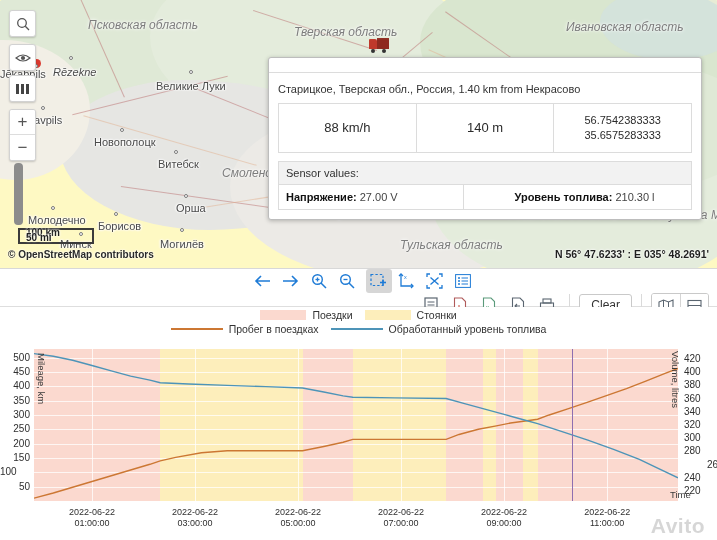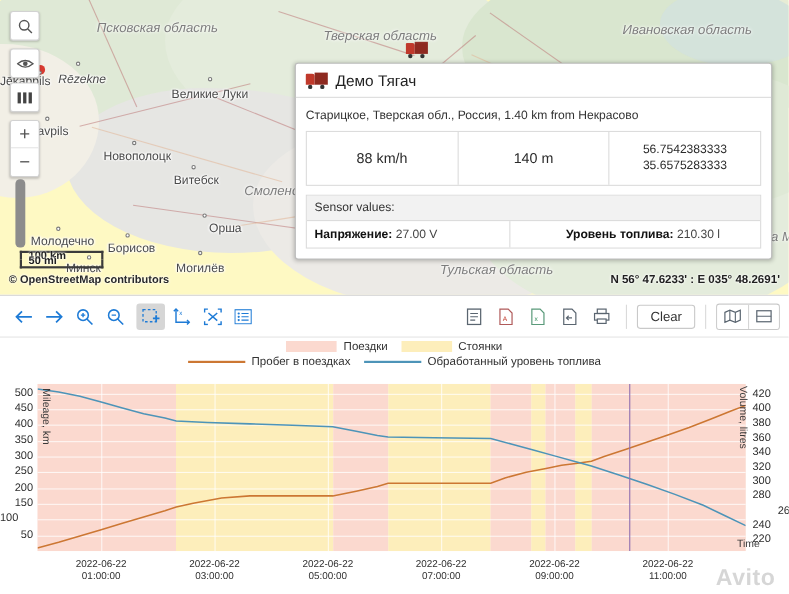--- a/index.html
+++ b/index.html
@@ -203,21 +203,21 @@
 
   .sat-icon { color: #9aa7b0; font-size: 13px; }
 
   
   #toolbar {
     position: absolute; left: 0; top: 268px;
     width: 717px; height: 39px;
     background: #ffffff;
     border-top: 1px solid #d8d8d8;
     border-bottom: 1px solid #dedede;
-    display: flex; align-items: center;
+    display: flex; align-items: center; flex-direction: column;
   }
   .tb-left { display: flex; align-items: center; gap: 2px; padding-left: 8px; }
   .tb-right { display: flex; align-items: center; gap: 3px; margin-left: auto; padding-right: 8px; }
   .tb-btn {
     width: 26px; height: 24px;
     display: flex; align-items: center; justify-content: center;
     border-radius: 3px;
     cursor: pointer;
     color: #1e7bd6;
   }
@@ -364,21 +364,21 @@
         <div class="city-label" style="left: 53px; top: 66px; font-style: italic;">Rēzekne</div>
         <div class="city-dot" style="left: 189px; top: 70px;"></div>
         <div class="city-label" style="left: 156px; top: 80px;">Великие Луки</div>
         <div class="city-dot" style="left: 41px; top: 106px;"></div>
         <div class="city-label" style="left: 28px; top: 114px;">gavpils</div>
         <div class="city-dot" style="left: 120px; top: 128px;"></div>
         <div class="city-label" style="left: 94px; top: 136px;">Новополоцк</div>
         <div class="city-dot" style="left: 174px; top: 150px;"></div>
         <div class="city-label" style="left: 158px; top: 158px;">Витебск</div>
         <div class="city-dot" style="left: 184px; top: 194px;"></div>
-        <div class="city-label" style="left: 190px; top: 202px;">Орша</div>
+        <div class="city-label" style="left: 176px; top: 202px;">Орша</div>
         <div class="city-dot" style="left: 51px; top: 206px;"></div>
         <div class="city-label" style="left: 28px; top: 214px;">Молодечно</div>
         <div class="city-dot" style="left: 114px; top: 212px;"></div>
         <div class="city-label" style="left: 98px; top: 220px;">Борисов</div>
         <div class="city-dot" style="left: 79px; top: 232px;"></div>
         <div class="city-label" style="left: 60px; top: 238px;">Минск</div>
         <div class="city-dot" style="left: 180px; top: 228px;"></div>
         <div class="city-label" style="left: 160px; top: 238px;">Могилёв</div>
       </div>
 
@@ -414,29 +414,20 @@
       </div>
       <div class="scale-seg">
         <span class="scale-text" style="top:-4px;">50 mi</span>
       </div>
     </div>
     <div class="osm-credit">© OpenStreetMap contributors</div>
     <div class="coord-readout">N 56° 47.6233' : E 035° 48.2691'</div>
 
     <div id="popup">
       <div class="pp-head">
-        <div class="pp-title-wrap">
-          <span class="truck-icon">
-            <span class="cab"></span>
-              <span class="box"></span>
-              <span class="w1"></span>
-              <span class="w2"></span>
-          </span>
-          <span class="pp-title">Демо Тягач</span>
-        </div>
       </div>
       <div class="pp-addr">Старицкое, Тверская обл., Россия, 1.40 km from Некрасово</div>
       <div class="pp-metrics">
         <div class="pp-metric">88 km/h</div>
         <div class="pp-metric">140 m</div>
         <div class="pp-metric coords">
           <span>56.7542383333</span>
           <span>35.6575283333</span>
         </div>
       </div>

